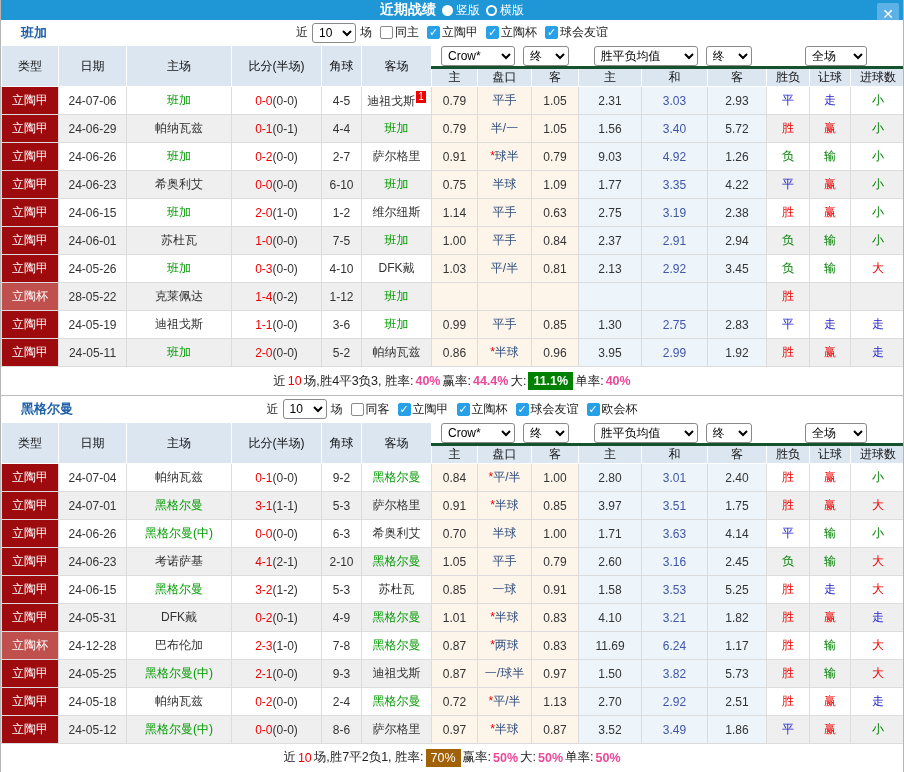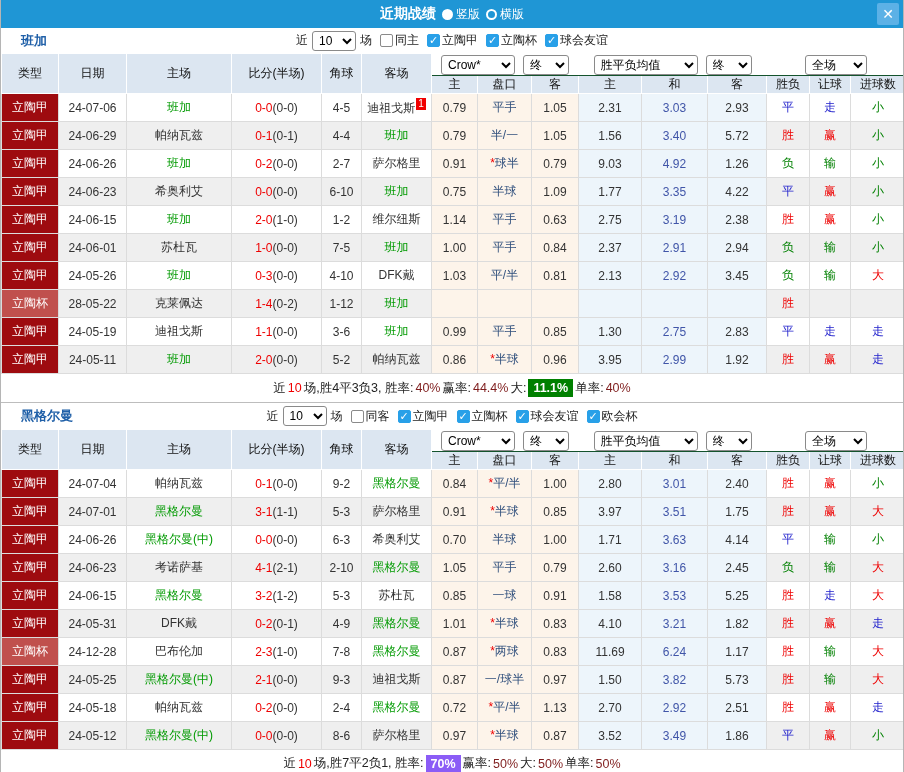--- a/index.html
+++ b/index.html
@@ -1,21 +1,21 @@
 <!DOCTYPE html>
 <html><head>
 <meta charset="utf-8">
 <style>
   * { margin:0; padding:0; box-sizing:border-box; }
   html,body { background:#fff; }
   body { font-family:"Liberation Sans","DejaVu Sans",sans-serif; font-size:12px; color:#333; }
   #app { width:904px; height:772px; border-left:1px solid #b5b5b5; border-right:1px solid #b5b5b5; overflow:hidden; background:#fff; }
 
   
-  .title-bar { position:relative; height:28px; background:#1f96d5; display:flex; align-items:center; justify-content:center; gap:6px; }
+  .title-bar { position:relative; height:20px; background:#1f96d5; display:flex; align-items:center; justify-content:center; gap:6px; }
   .title-text { color:#fff; font-weight:bold; font-size:14px; }
   .radio-label { display:inline-flex; align-items:center; gap:3px; color:#fff; font-size:12px; cursor:pointer; }
   .radio { width:11px; height:11px; border-radius:50%; border:2px solid #fff; background:transparent; display:inline-block; }
   .radio.selected { background:#fff; }
   .close-btn { position:absolute; right:4px; top:3px; width:22px; height:22px; background:#5cb1e6; color:#fff; font-weight:bold; font-size:14px; display:flex; align-items:center; justify-content:center; cursor:pointer; border-radius:2px; }
 
   
   .section.second { border-top:1px solid #bdbdbd; }
   .filter-bar { position:relative; height:25px; display:flex; align-items:center; justify-content:center; gap:4px; background:#fff; }
   .second .filter-bar { height:26px; }
@@ -25,43 +25,43 @@
   .cb-label { display:inline-flex; align-items:center; gap:2px; color:#222; cursor:pointer; margin-left:4px; }
   .cb { width:13px; height:13px; display:inline-flex; align-items:center; justify-content:center; border:1px solid #8a8a8a; background:#fff; border-radius:2px; font-size:11px; line-height:11px; }
   .cb.checked { background:#28a0e8; border-color:#28a0e8; color:#fff; font-weight:bold; }
 
   
   table { width:100%; border-collapse:collapse; table-layout:fixed; }
   th { font-weight:normal; font-size:12px; color:#111; }
   thead th { background:#dce6f1; border:1px solid #fff; }
   thead tr.sel-row { height:22px; }
   thead tr.lbl-row { height:17px; }
-  thead th.sel-cell { background:#fff; border-bottom:1px solid #14532d; }
+  thead th.sel-cell { background:#fff; border-bottom:3px solid #14532d; }
   .sel-wrap { display:flex; align-items:center; justify-content:center; gap:8px; }
   tbody td { height:28px; border:1px solid #dcdcdc; text-align:center; vertical-align:middle; color:#333; }
   tbody tr:nth-child(even) td.stripe { background:#efefef; }
   td.type { background:#9e0b0f; color:#fff; }
   td.type.cup { background:#c0504d; }
   td.cream { background:#fdf4ea; }
   td.cblue { background:#edf5fb; }
   .team-green { color:#009a00; }
   .score-ft { color:#ee0000; }
   .score-ht { color:#333; }
   .line-txt { color:#31507d; }
   .star { color:#ee0000; }
   td.draw-col { color:#4055a8; }
   .away-badge { display:inline-block; background:#f00000; color:#fff; font-size:10px; line-height:12px; padding:0 2px; vertical-align:super; margin-left:1px; }
 
   
   .summary { height:28px; display:flex; align-items:center; justify-content:center; gap:2px; font-size:12.5px; color:#222; }
   .second .summary { height:27px; }
   .sum-red { color:#f00000; }
-  .sum-blue { color:#7f1d1d; }
+  .sum-blue { color:#ec4899;font-weight:bold; }
   .badge-green { background:#008000; color:#fff; font-weight:bold; padding:2px 5px; }
-  .badge-red { background:#8b5cf6; color:#fff; font-weight:bold; padding:2px 5px; }
+  .badge-red { background:#a16207; color:#fff; font-weight:normal; padding:2px 5px; }
 </style>
 </head>
 <body>
 
 <div id="app">
   <div class="title-bar">
     <span class="title-text">近期战绩</span>
     <label class="radio-label">
       <span class="radio selected"></span>
       <span>竖版</span>

